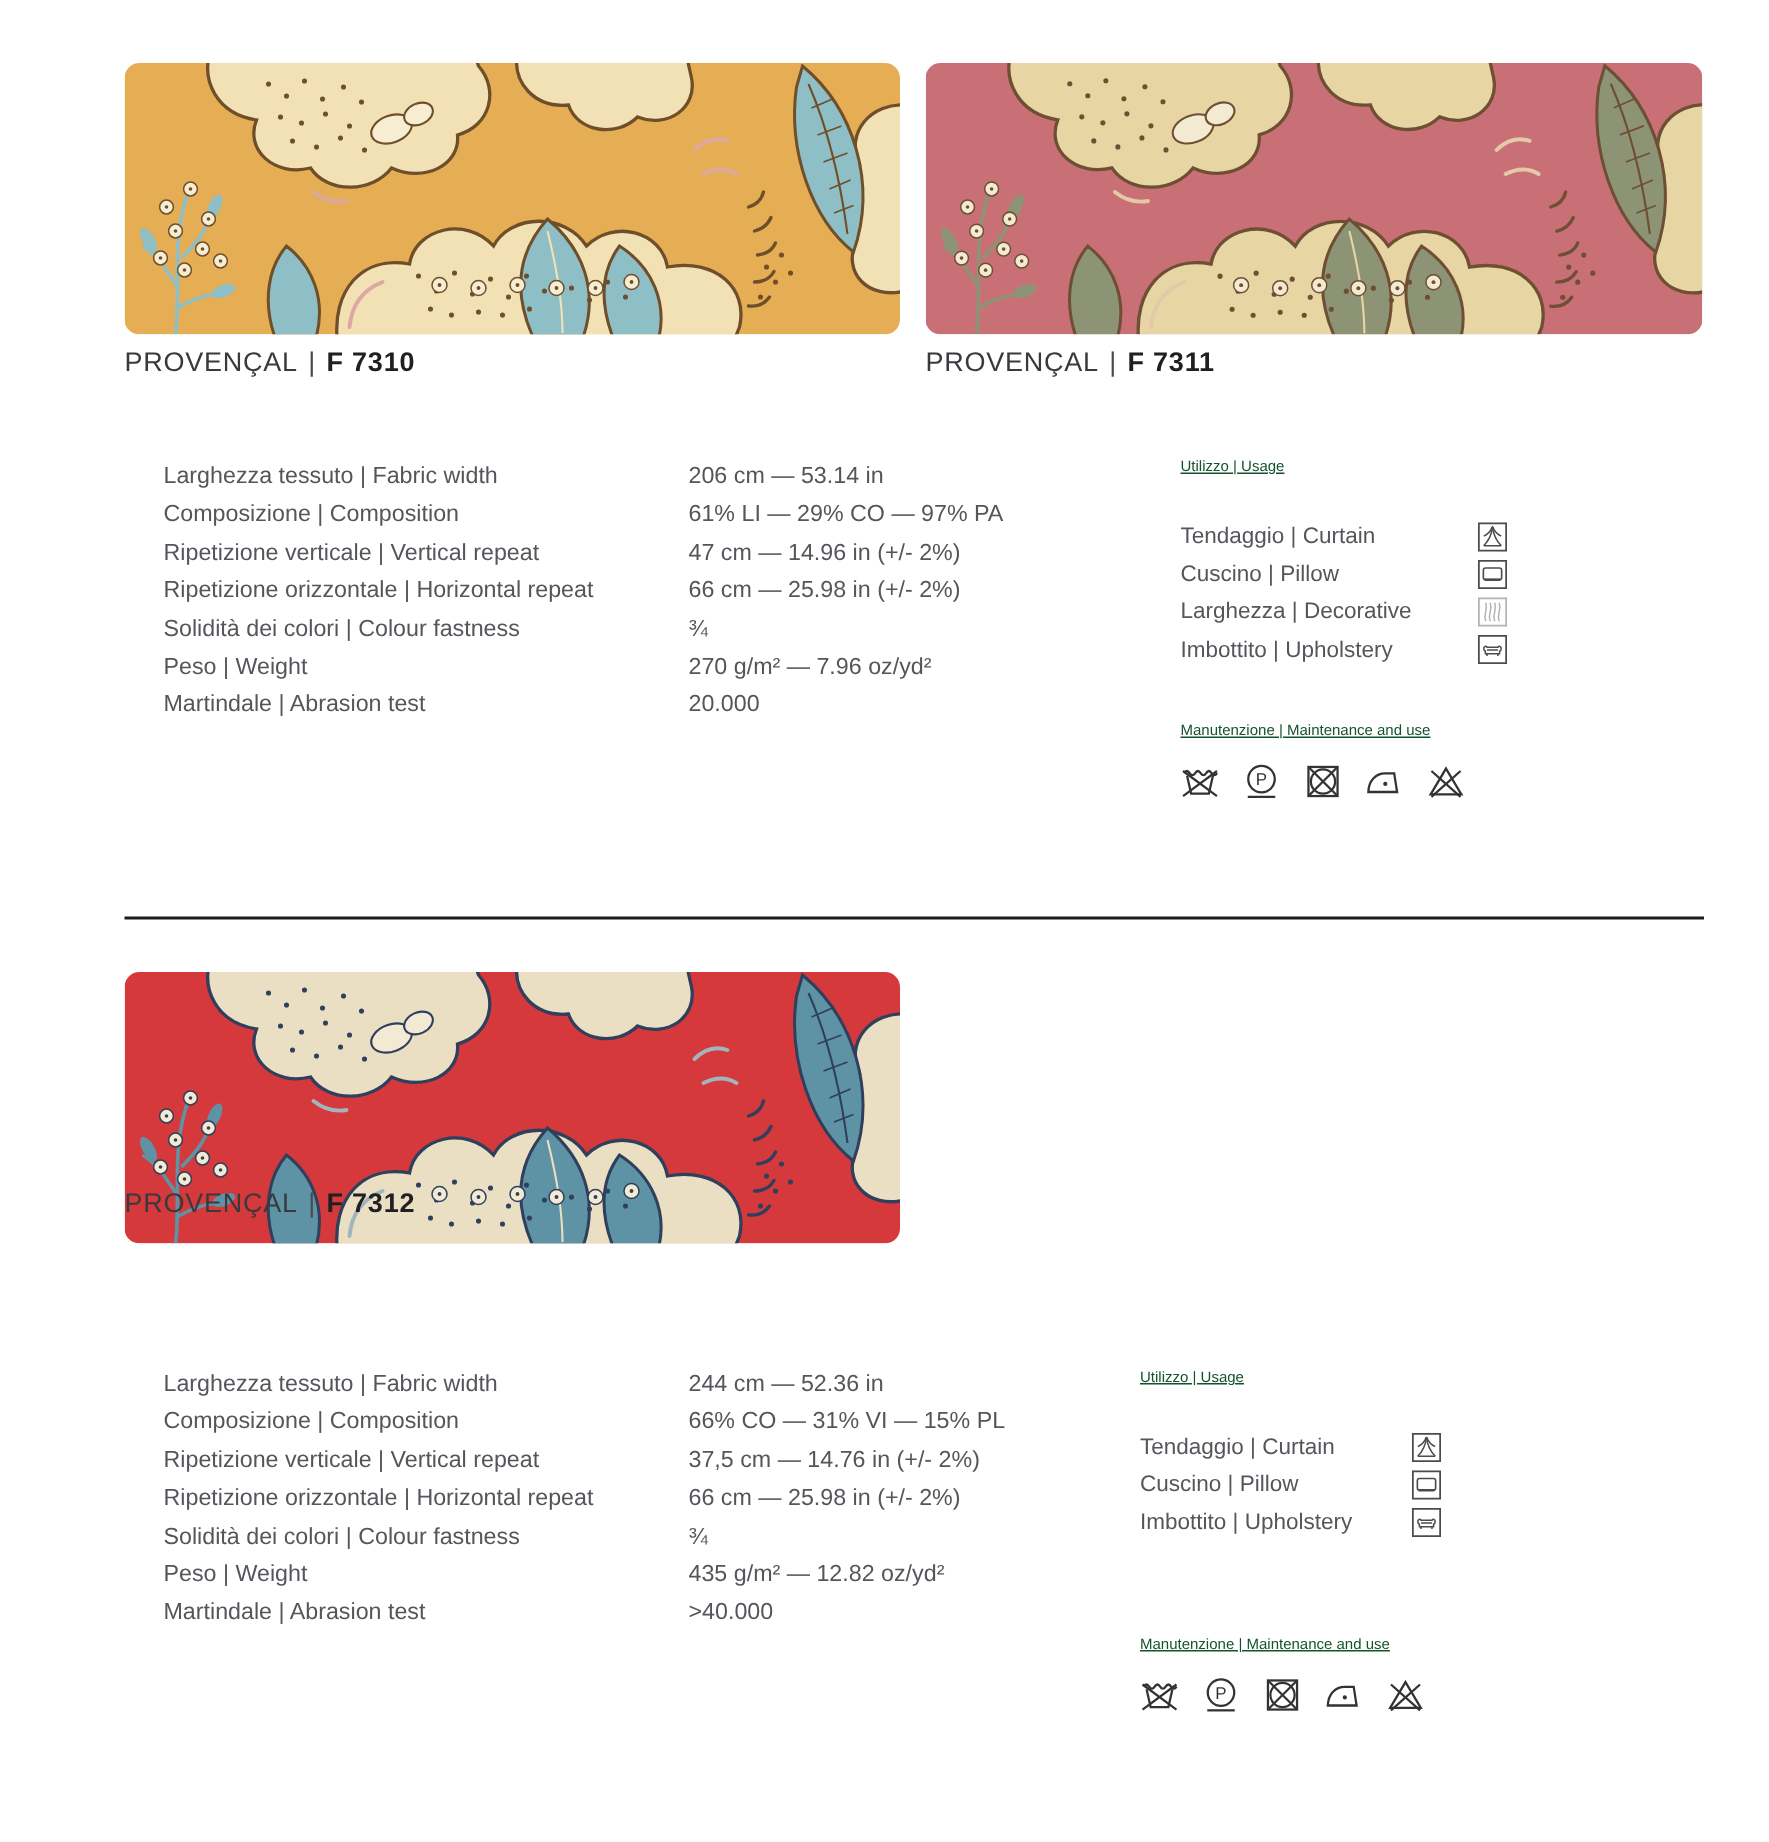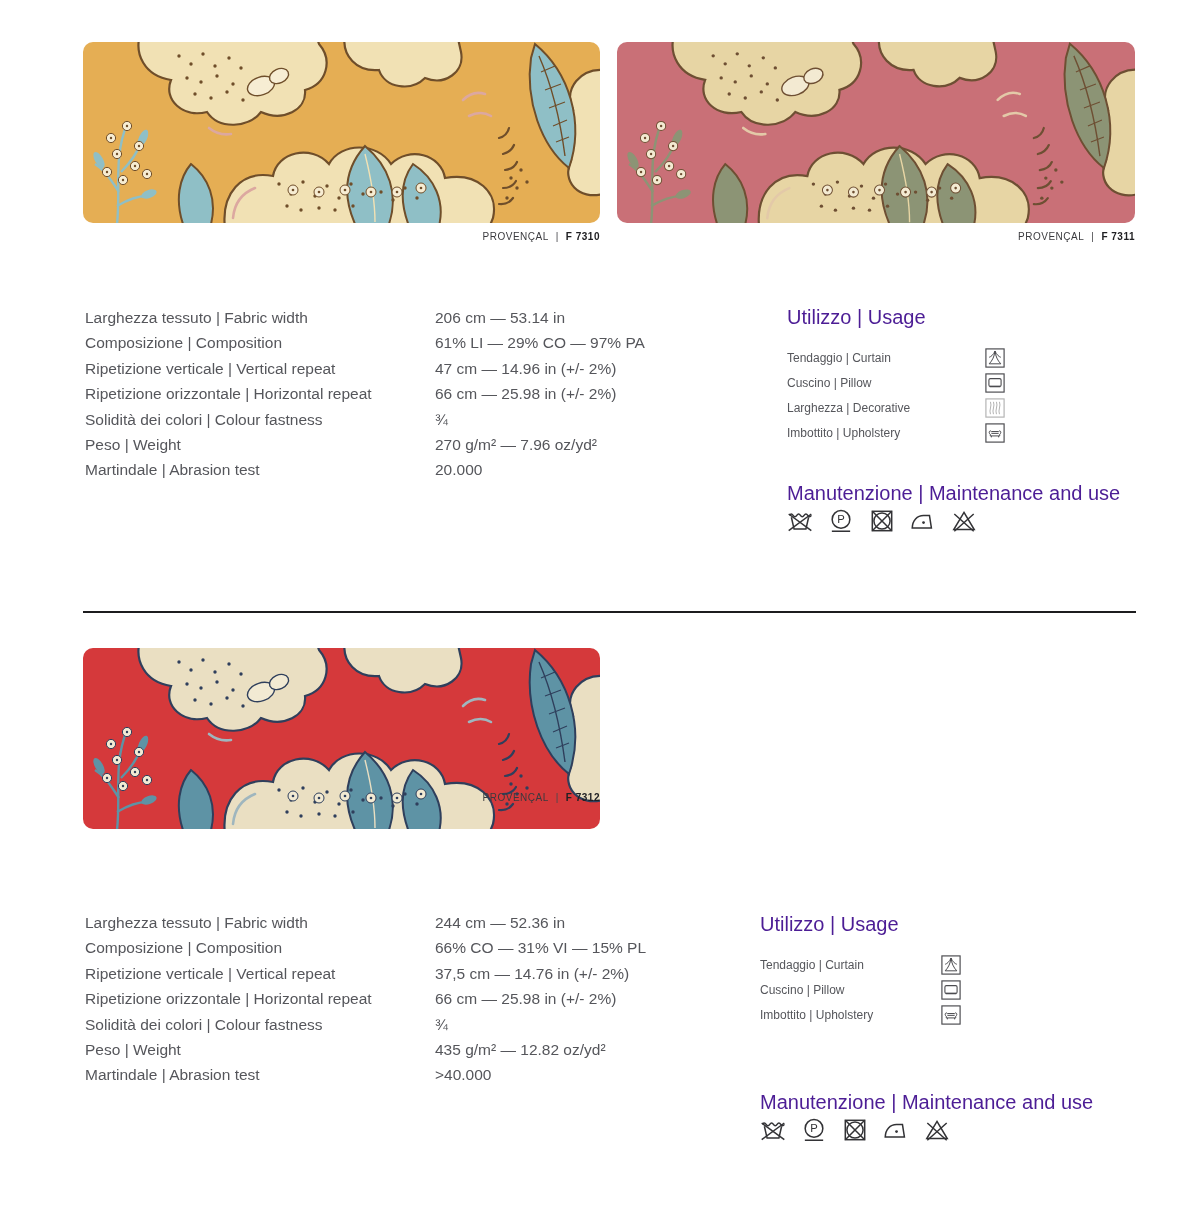--- a/index.html
+++ b/index.html
@@ -3,29 +3,29 @@
 <meta charset="utf-8">
 <style>
   html,body{margin:0;padding:0;}
   body{
     width:1179px;height:1228px;position:relative;background:#ffffff;
     font-family:"Liberation Sans", sans-serif;color:#55565b;
     -webkit-font-smoothing:antialiased;
   }
   .swatch{position:absolute;border-radius:10px;overflow:hidden;margin:0;padding:0;}
   .swatch svg{width:100%;height:100%;display:block;}
-  .caption{position:absolute;text-align:right;font-size:10px;letter-spacing:.5px;color:#3a3a3e;}
+  .caption{position:absolute;font-size:18px;letter-spacing:.5px;color:#3a3a3e;}
   .caption .sep{margin:0 7px;color:#4a4a4e;font-weight:300;}
   .caption b{color:#202023;font-weight:700;}
-  table.specs{position:absolute;border-collapse:collapse;font-size:15.5px;line-height:25.4px;color:#55565b;}
+  table.specs{position:absolute;border-collapse:collapse;font-size:15.5px;line-height:25.4px;color:#55565b;margin-left:24px;}
   table.specs td{padding:0;vertical-align:top;white-space:nowrap;}
   table.specs td.l{width:340px;padding-right:10px;}
-  .col-title{position:absolute;font-size:20px;color:#4c1d95;white-space:nowrap;}
+  .col-title{position:absolute;font-size:10px;color:#14532d;white-space:nowrap;text-decoration:underline;}
   .usage-list{position:absolute;}
-  .usage-row{display:flex;align-items:center;height:25.2px;font-size:12px;color:#55565b;}
+  .usage-row{display:flex;align-items:center;height:25.2px;font-size:15px;color:#55565b;}
   .usage-row .lbl{flex:none;white-space:nowrap;}
   .u0 .lbl{width:198px;}
   .u1 .lbl{width:181px;}
   .usage-row svg{width:20px;height:20px;color:#4c4c50;flex:none;}
   .usage-row svg.light{color:#b3b3b3;}
   .care-row{position:absolute;display:flex;gap:13px;align-items:center;}
   .care-row svg{width:28px;height:28px;color:#333336;}
   .divider{position:absolute;left:83px;width:1053px;height:0;border:none;border-top:2px solid #1c1c1e;margin:0;}
 </style>
 </head>

